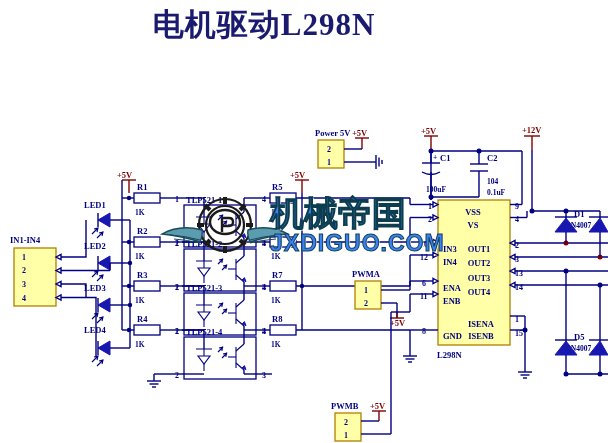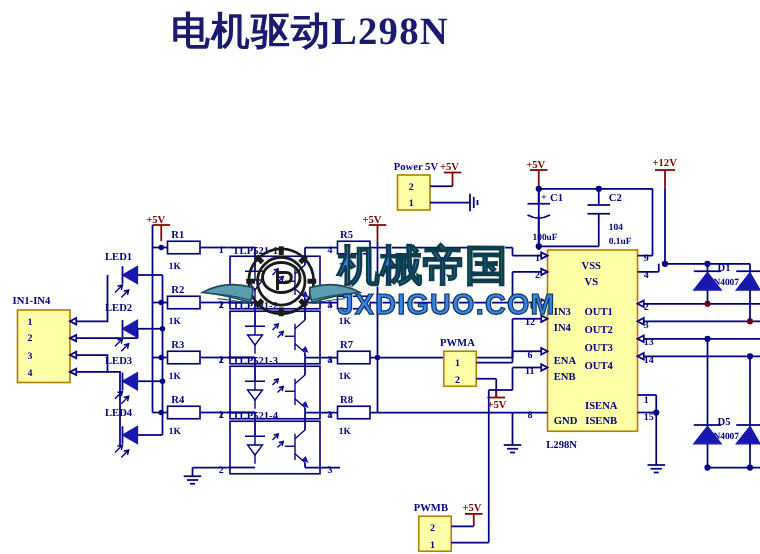--- a/index.html
+++ b/index.html
@@ -7,21 +7,21 @@
     width:608px;height:443px;
     background:#ffffff;
     font-family:"Liberation Serif", serif;
     overflow:hidden;
     position:relative;
   }
   #schematic-root{position:absolute;left:0;top:0;width:608px;height:443px;}
   svg#sch{position:absolute;left:0;top:0;width:608px;height:443px;}
   .title-text{
     position:absolute;
-    left:0;top:4px;width:496px;
+    left:16px;top:4px;width:496px;
     text-align:center;
     font-family:"Liberation Serif", serif;
     font-size:31px;
     font-weight:700;
     color:#1a1a6e;
     letter-spacing:1px;
     white-space:nowrap;
   }
   .wm{position:absolute;pointer-events:none;}
   .wm-text{

